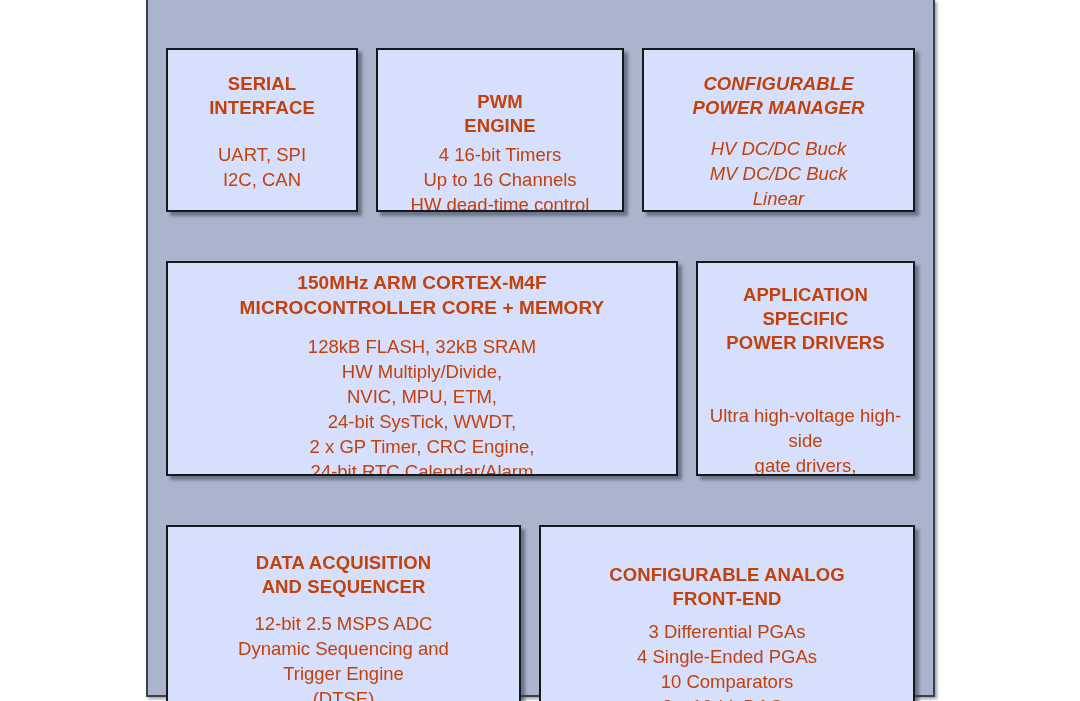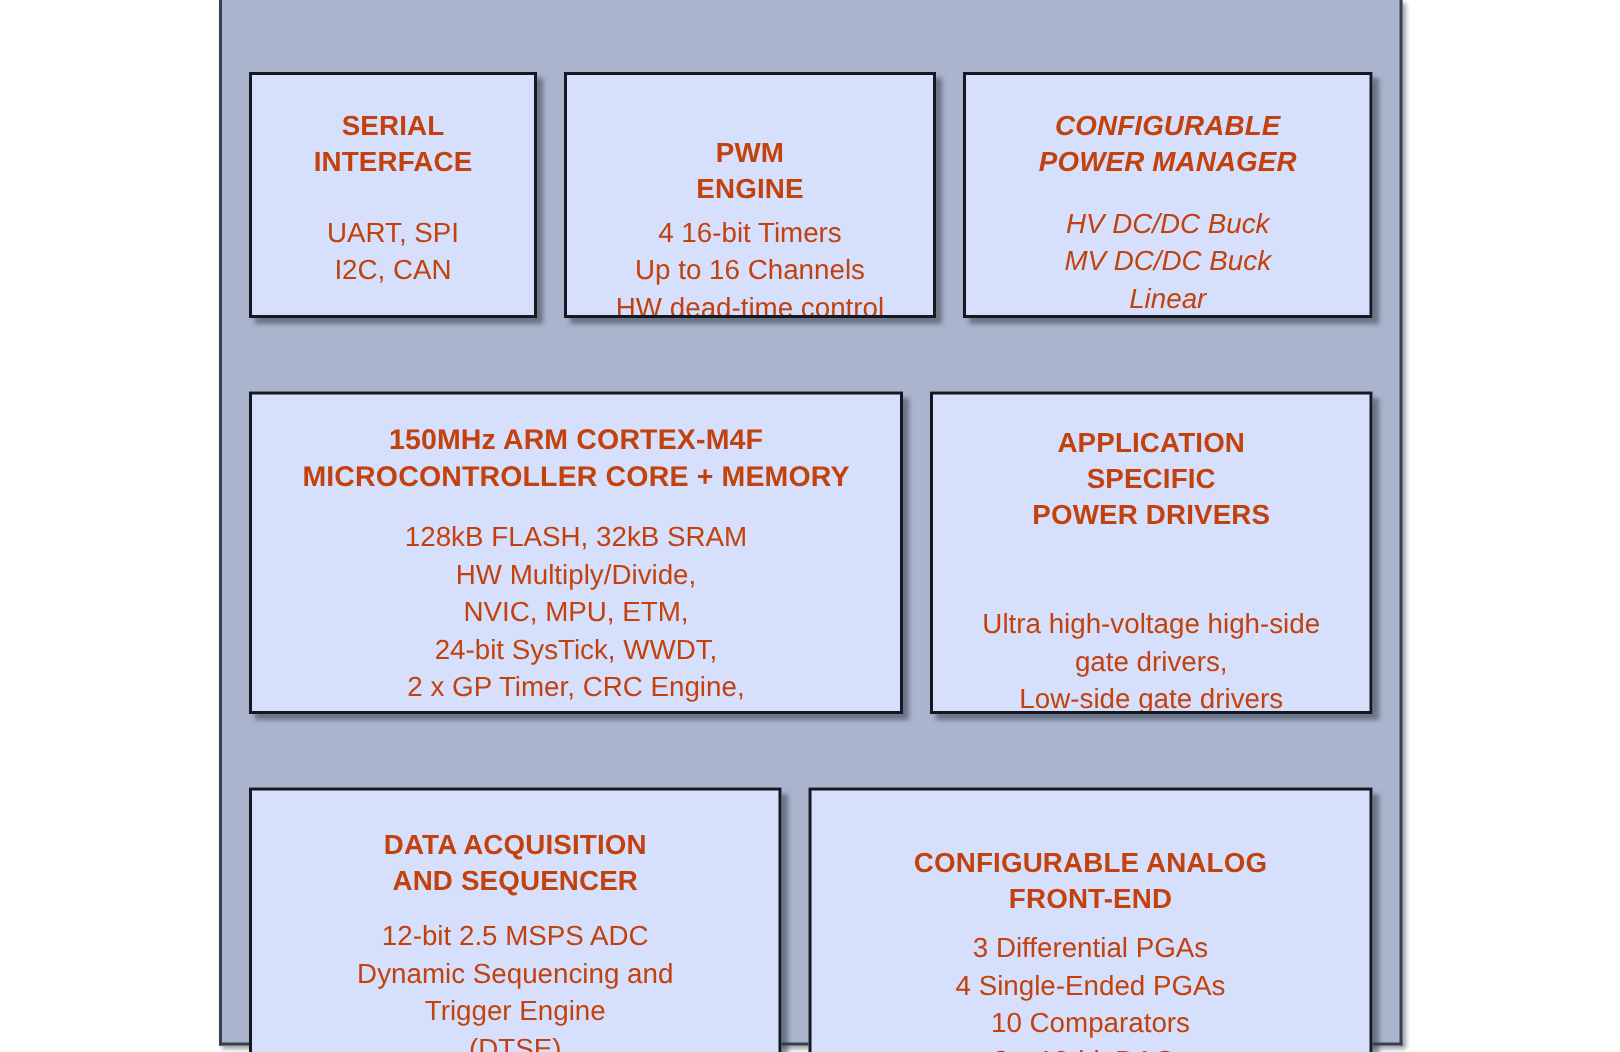--- a/index.html
+++ b/index.html
@@ -79,21 +79,21 @@
   
   #block-serial        { width: 192px; padding-top: 22px; }
   #block-serial .body  { margin-top: 22px; }
 
   #block-pwm           { width: 248px; padding-top: 40px; }
   #block-pwm .body     { margin-top: 4px; }
 
   #block-power-manager { flex: 1; padding-top: 22px; font-style: italic; }
   #block-power-manager .body { margin-top: 16px; }
 
-  #block-mcu           { width: 436px; padding-top: 18px; }
+  #block-mcu           { width: 512px; padding-top: 7px; }
   #block-mcu .title    { font-size: 19px; line-height: 25px; }
   #block-mcu .body     { margin-top: 14px; }
 
   #block-power-drivers { flex: 1; padding-top: 20px; gap: 16px; }
   #block-power-drivers .body { margin-top: 32px; text-align: center; }
 
   #block-daq           { width: 355px; padding-top: 24px; }
   #block-daq .body     { margin-top: 12px; }
 
   #block-afe           { flex: 1; padding-top: 36px; }

